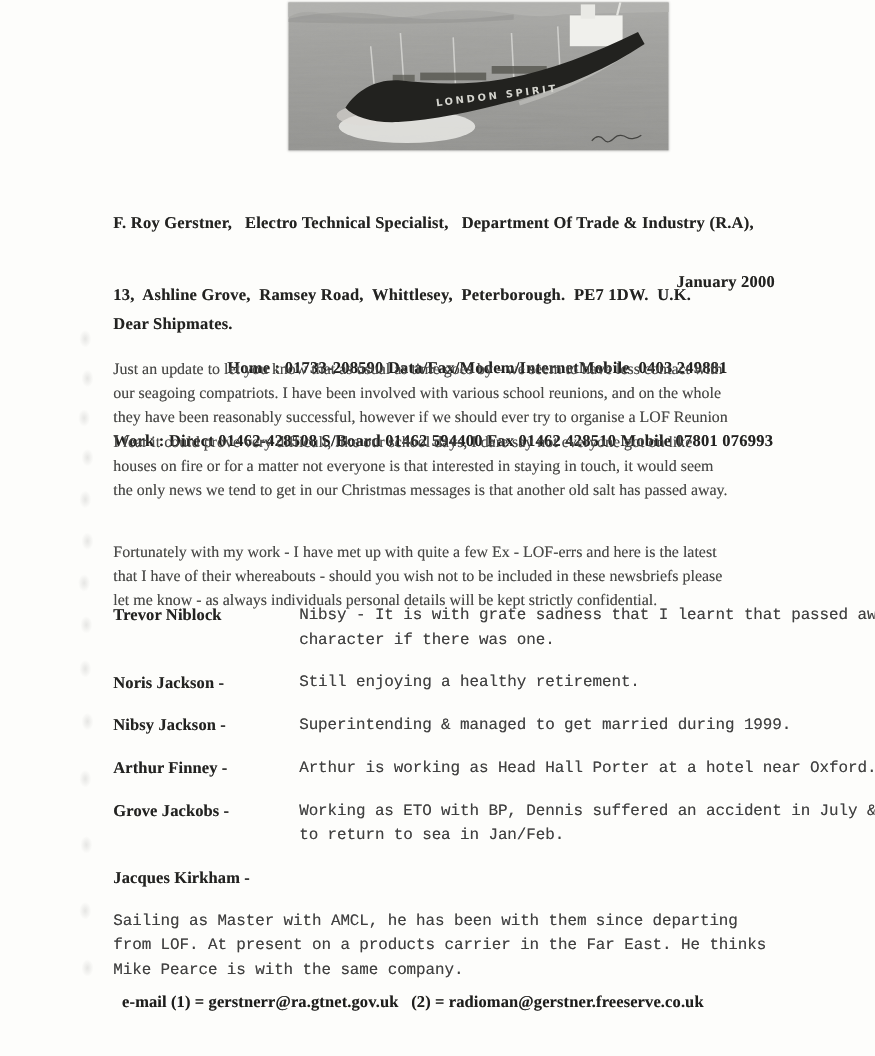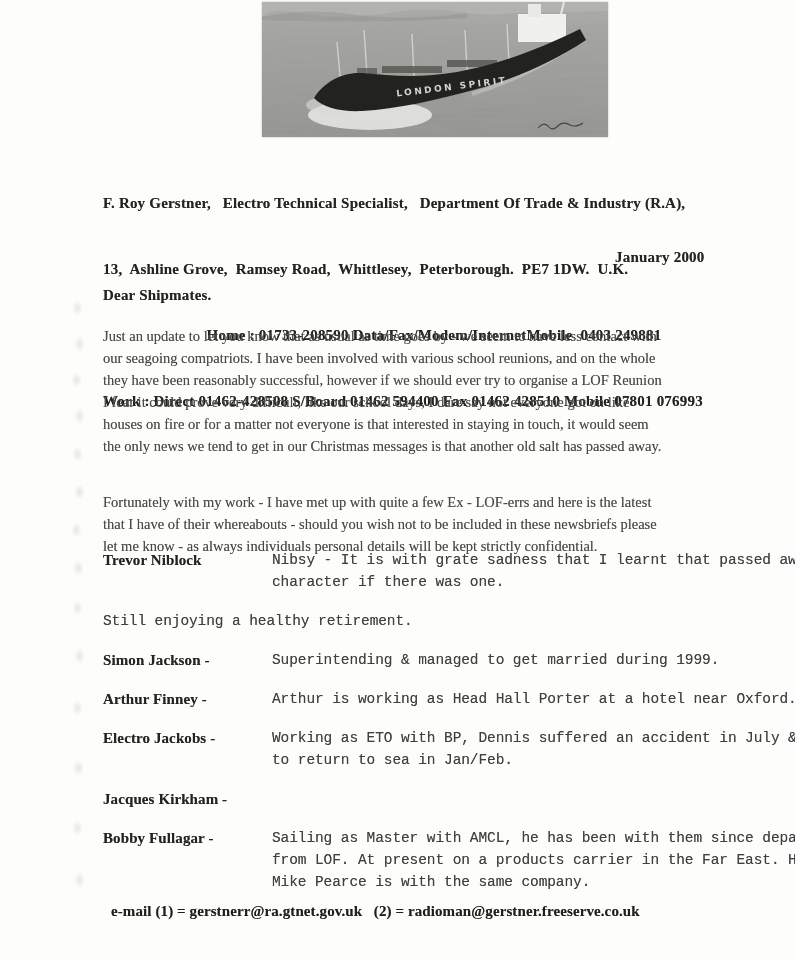--- a/index.html
+++ b/index.html
@@ -145,40 +145,40 @@
 that I have of their whereabouts - should you wish not to be included in these newsbriefs please
 let me know - as always individuals personal details will be kept strictly confidential.</div>
 
 <div class="entries">
   <div class="entry">
     <div class="name soft">Trevor Niblock</div>
     <div class="note soft">Nibsy - It is with grate sadness that I learnt that passed away in 1999, A real
 character if there was one.</div>
   </div>
   <div class="entry">
+    <div class="name soft">Noris Jackson -</div>
     <div class="note soft">Still enjoying a healthy retirement.</div>
   </div>
   <div class="entry">
-    <div class="name soft">Simon Jackson -</div>
+    <div class="name soft">Nibsy Jackson -</div>
     <div class="note soft">Superintending &amp; managed to get married during 1999.</div>
   </div>
   <div class="entry">
     <div class="name soft">Arthur Finney -</div>
     <div class="note soft">Arthur is working as Head Hall Porter at a hotel near Oxford.</div>
   </div>
   <div class="entry">
-    <div class="name soft">Electro Jackobs -</div>
+    <div class="name soft">Grove Jackobs -</div>
     <div class="note soft">Working as ETO with BP, Dennis suffered an accident in July &amp; hopes
 to return to sea in Jan/Feb.</div>
   </div>
   <div class="entry">
     <div class="name soft">Jacques Kirkham -</div>
   </div>
   <div class="entry">
-    <div class="name soft">Bobby Fullagar -</div>
     <div class="note soft">Sailing as Master with AMCL, he has been with them since departing
 from LOF. At present on a products carrier in the Far East. He thinks
 Mike Pearce is with the same company.</div>
   </div>
 
   <div class="email-footer soft">e-mail (1) = gerstnerr@ra.gtnet.gov.uk   (2) = radioman@gerstner.freeserve.co.uk</div>
 </div>
 
 <div class="artifacts">
   <div class="smudge" style="left:72px;top:300px"></div>

